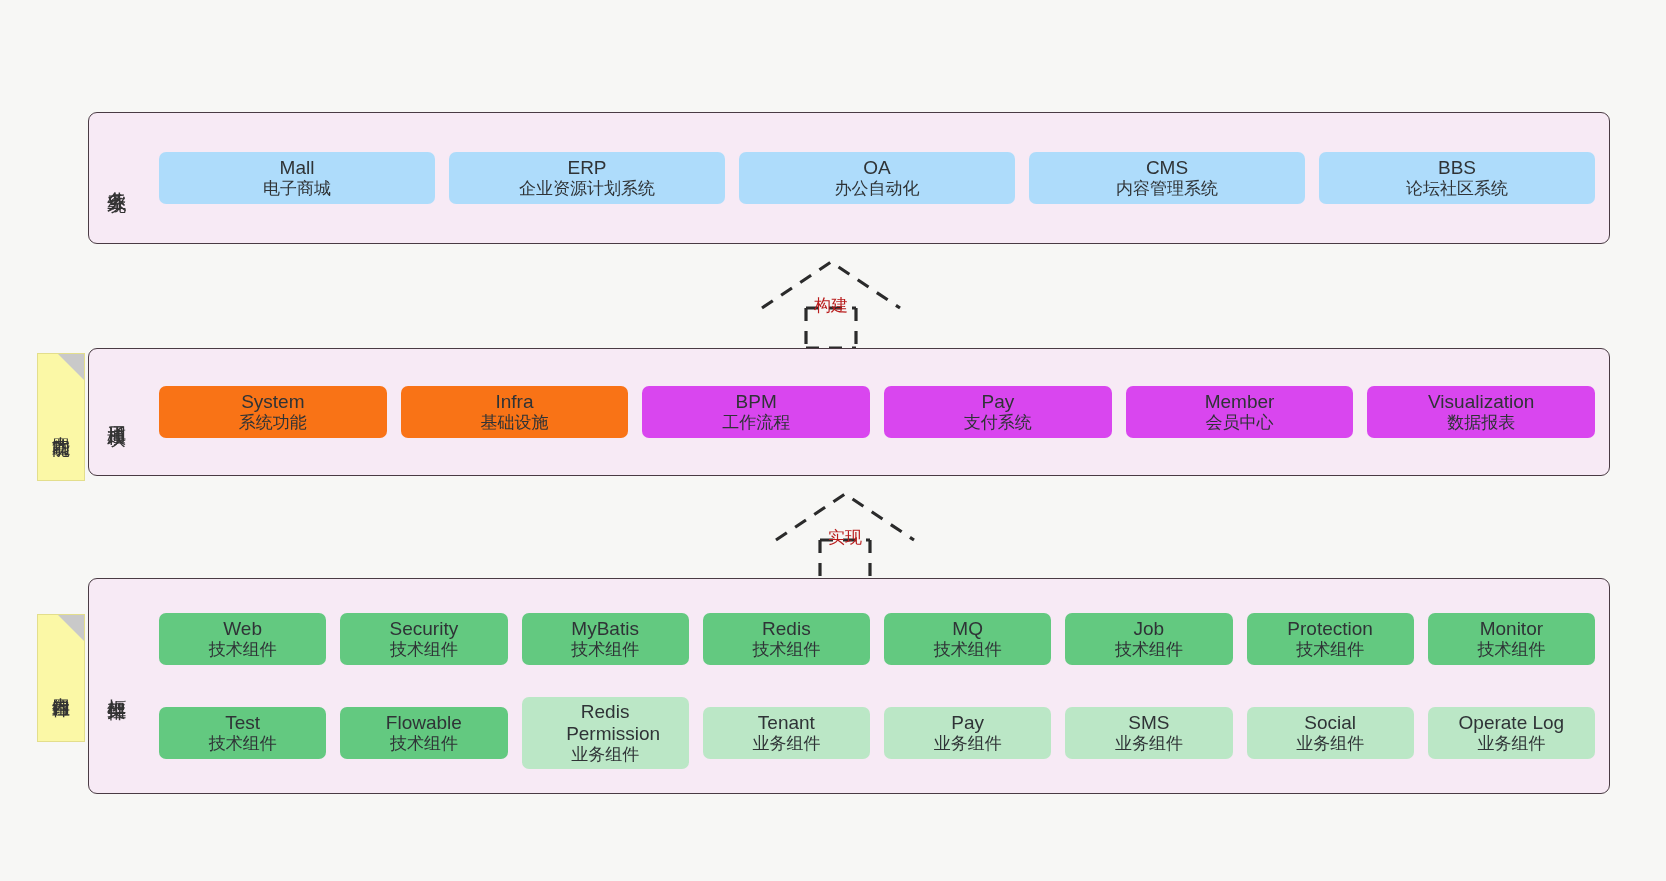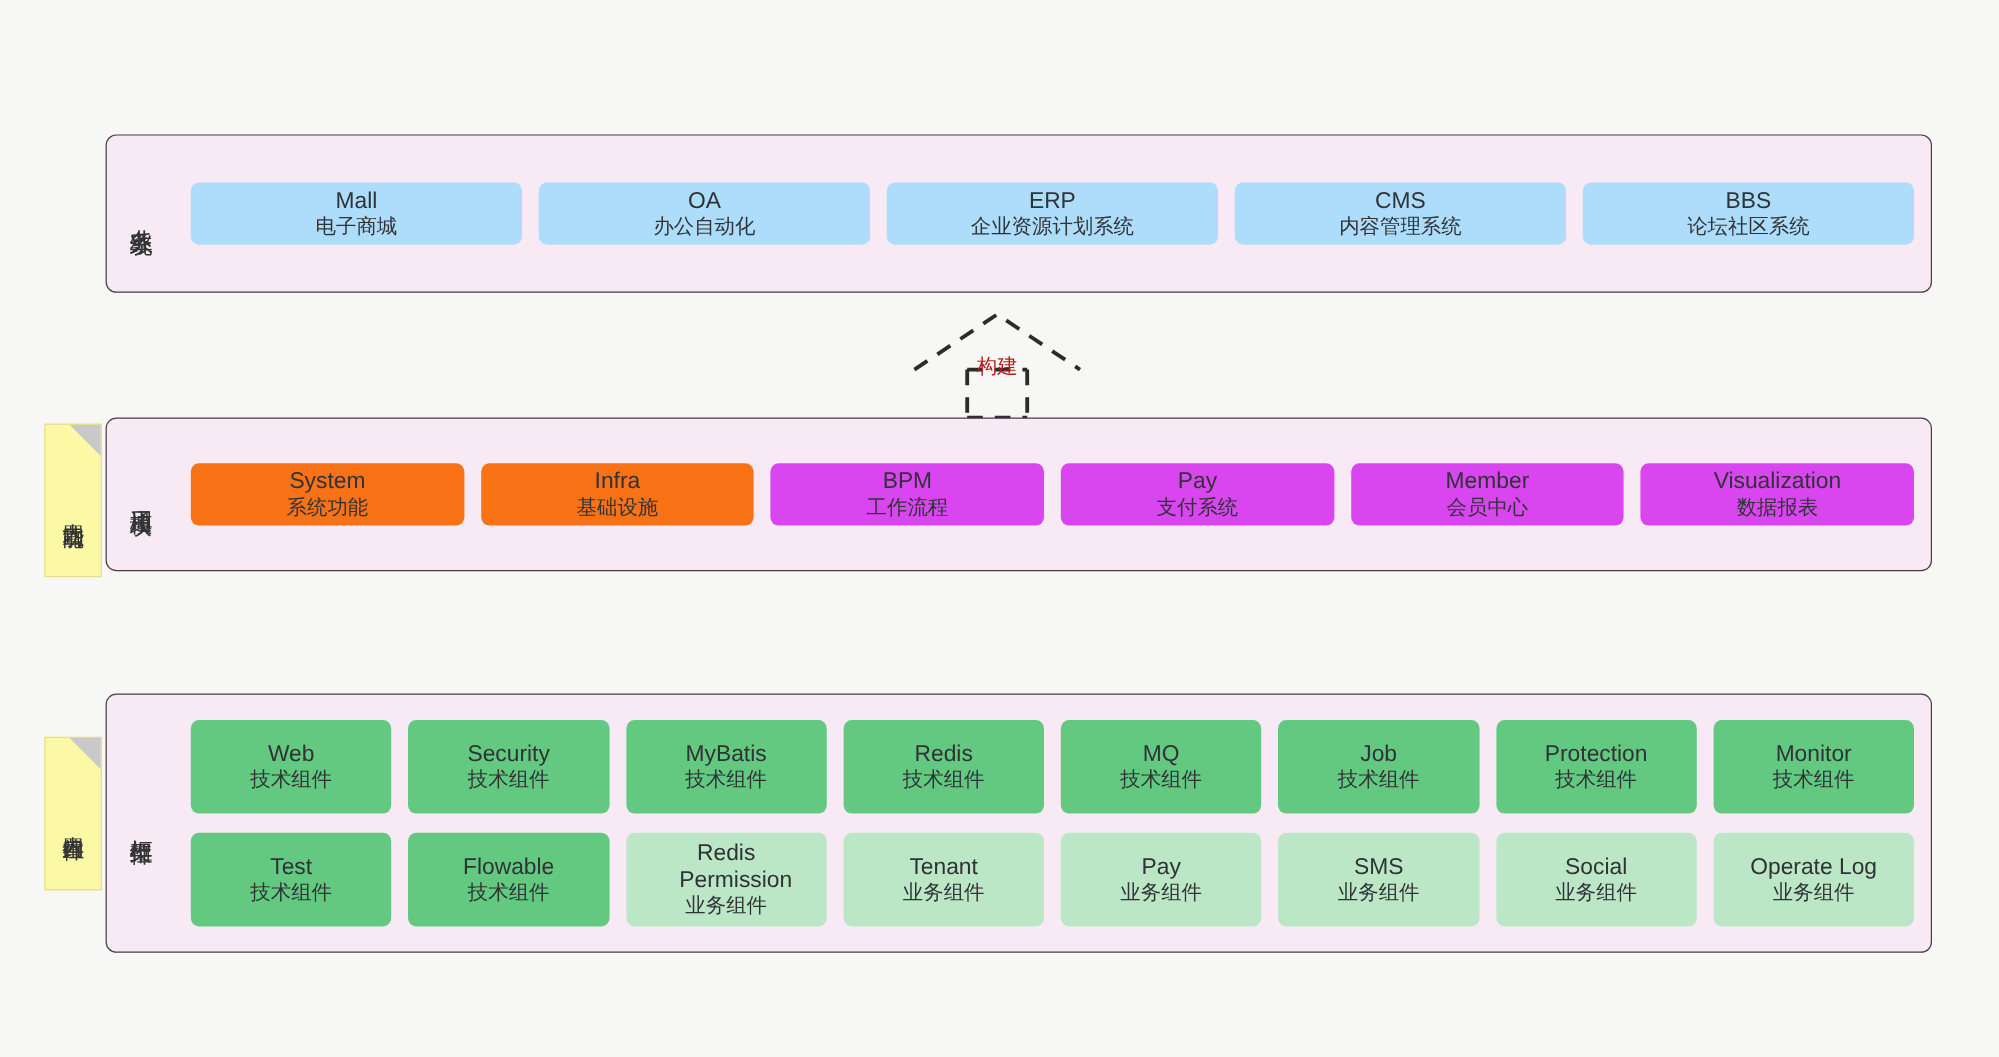--- a/index.html
+++ b/index.html
@@ -53,20 +53,21 @@
     display: flex;
     flex-direction: column;
     justify-content: center;
     gap: 16px;
     padding: 0 14px;
   }
 
   .row {
     display: flex;
     gap: 14px;
+    align-items: center;
   }
 
   
   .node {
     flex: 1 1 0;
     border-radius: 7px;
     display: flex;
     flex-direction: column;
     align-items: center;
     justify-content: center;
@@ -149,27 +150,27 @@
     <div class="layer-title">业务系统</div>
     <div class="layer-body">
       <div class="row">
 
         <div class="node blue">
           <span class="en">Mall</span>
           <span class="cn">电子商城</span>
         </div>
 
         <div class="node blue">
+          <span class="en">ERP</span>
+          <span class="cn">企业资源计划系统</span>
+        </div>
+
+        <div class="node blue">
           <span class="en">OA</span>
           <span class="cn">办公自动化</span>
-        </div>
-
-        <div class="node blue">
-          <span class="en">ERP</span>
-          <span class="cn">企业资源计划系统</span>
         </div>
 
 
         <div class="node blue">
           <span class="en">CMS</span>
           <span class="cn">内容管理系统</span>
         </div>
 
         <div class="node blue">
           <span class="en">BBS</span>
@@ -230,20 +231,30 @@
 
         <div class="node pink">
           <span class="en">Visualization</span>
           <span class="cn">数据报表</span>
         </div>
 
       </div>
     </div>
   </div>
 
+  <div class="connector" style="left:772px; top:490px; width:146px; height:92px;">
+    <svg width="146" height="92" viewBox="0 0 146 92">
+      <polyline points="4,50 73,4 142,50" fill="none" stroke="#2b2b2b" stroke-width="3.2" stroke-dasharray="13 10" stroke-linecap="butt"></polyline>
+      <polyline points="48,50 98,50" fill="none" stroke="#2b2b2b" stroke-width="3.2" stroke-dasharray="13 10"></polyline>
+      <polyline points="48,50 48,90" fill="none" stroke="#2b2b2b" stroke-width="3.2" stroke-dasharray="13 10"></polyline>
+      <polyline points="98,50 98,90" fill="none" stroke="#2b2b2b" stroke-width="3.2" stroke-dasharray="13 10"></polyline>
+      <polyline points="48,90 98,90" fill="none" stroke="#2b2b2b" stroke-width="3.2" stroke-dasharray="13 10"></polyline>
+    </svg>
+    <span class="conn-label">实现</span>
+  </div>
 
   <div class="note" style="left:37px; top:614px; width:48px; height:128px;">
     <span class="fold"></span>
     <span class="note-text">内置组件</span>
   </div>
 
   <div class="layer" id="layer-framework" style="left:88px; top:578px; width:1522px; height:216px;">
     <div class="layer-title">框架组件</div>
     <div class="layer-body">
 

